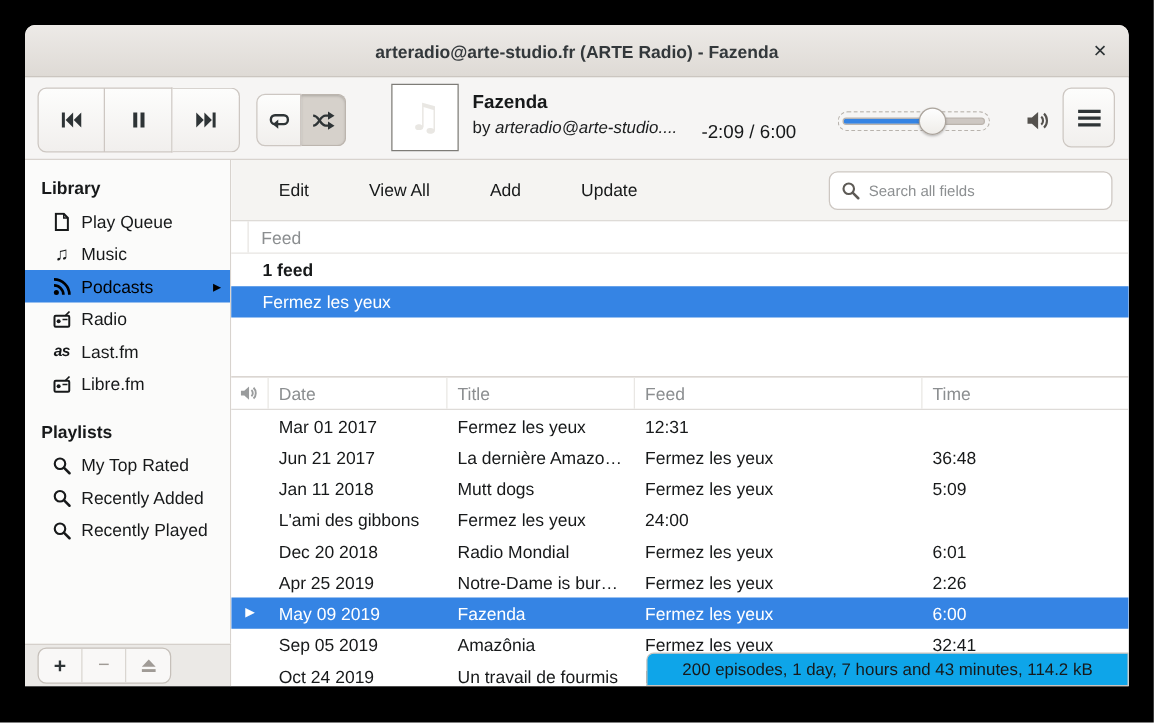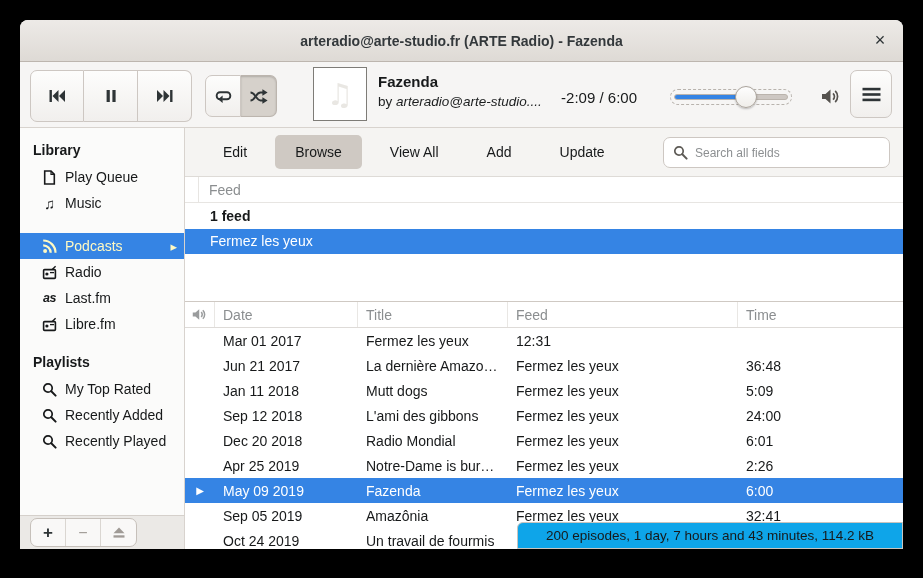--- a/index.html
+++ b/index.html
@@ -52,42 +52,42 @@
   .album {
     position: absolute; left: 293px; top: 5px; width: 54px; height: 54px;
     background: #fff; border: 1px solid #7e7c77;
     display: flex; align-items: center; justify-content: center;
   }
   .album-note { font-size: 30px; color: #e9e7e3; font-family: "DejaVu Sans", sans-serif; }
   .trackinfo { position: absolute; left: 358px; top: 11px; width: 178px; }
   .track-title { font-weight: bold; font-size: 15px; }
   .track-artist { font-size: 13.5px; margin-top: 4px; white-space: nowrap; overflow: hidden; color: #1c1e1f; }
   .track-artist em { font-style: italic; }
-  .time { position: absolute; left: 500px; top: 27px; width: 117px; text-align: right; font-size: 15px; }
+  .time { position: absolute; left: 500px; top: 35px; width: 117px; text-align: right; font-size: 15px; }
   .volume { position: absolute; left: 650px; top: 24px; width: 122px; height: 22px; }
   .vol-outline { position: absolute; left: 0; top: 3px; width: 122px; height: 16px; border: 1px dashed #b8b3ad; border-radius: 8px; }
   .vol-track { position: absolute; left: 4px; top: 8px; width: 114px; height: 6px; background: #cdc7c2; border-radius: 3px; border: 1px solid #bab3ac; overflow: hidden; }
   .vol-fill { height: 100%; }
   .vol-handle {
     position: absolute; top: 0; width: 22px; height: 22px; border-radius: 50%;
     background: linear-gradient(#fefefe, #efede9); border: 1px solid #aba49c;
     box-shadow: 0 1px 2px rgba(0,0,0,.25);
   }
   .speaker-btn { position: absolute; left: 795px; top: 20px; width: 32px; height: 28px; display: flex; align-items: center; justify-content: center; color: #55524e; }
   .menu-btn { position: absolute; left: 830px; top: 8px; width: 42px; height: 48px; border-radius: 7px; }
   
   .sidebar {
     position: absolute; left: 0; top: 108px; width: 165px; bottom: 34px;
     background: #fbfbfa; border-right: 1px solid #d8d3ce;
   }
   .section-header { padding: 14px 0 6px 13px; font-weight: bold; font-size: 14px; }
   .section-header.second { padding-top: 17px; }
   .side-item { height: 26px; display: flex; align-items: center; padding-left: 21px; font-size: 14px; position: relative; gap: 7px; cursor: default; }
   .side-item .icn { width: 17px; display: flex; justify-content: center; align-items: center; }
-  .side-item.selected { background: var(--accent); color: #fef9c3; margin-top: 17px; }
+  .side-item.selected { background: var(--accent); color: #000000; }
   .side-item .arrow { position: absolute; right: 7px; top: 50%; transform: translateY(-50%); font-size: 12px; line-height: 1; }
   .side-footer {
     position: absolute; left: 0; bottom: 0; width: 165px; height: 34px;
     background: #ebe9e6; border-top: 1px solid #d5d0cb; border-right: 1px solid #d8d3ce;
   }
   .sf-group {
     position: absolute; left: 10px; top: 2px; height: 29px; display: flex;
     border: 1px solid #c6c0ba; border-radius: 7px; overflow: hidden; background: #f9f8f7;
   }
   .sf-btn { width: 35px; display: flex; align-items: center; justify-content: center; color: #2e3436; border-right: 1px solid #dad6d1; background: transparent; border-top: none; border-bottom: none; border-left: none; }
@@ -343,21 +343,20 @@
               <rect x="1.5" y="9.3" width="11" height="2.3" fill="currentColor"></rect>
             </svg>
           </span>
         </button>
       </div>
   </div>
 
   <div class="main">
     <div class="menurow" id="menurow">
         <button class="flatbtn">Edit</button>
-        <button class="flatbtn active">Browse</button>
         <button class="flatbtn">View All</button>
         <button class="flatbtn">Add</button>
         <button class="flatbtn">Update</button>
       </div>
     <div class="search">
       <span class="sicon">
           <svg width="15" height="15" viewBox="0 0 15 15">
             <circle cx="6" cy="6" r="4.2" fill="none" stroke="currentColor" stroke-width="1.7"></circle>
             <line x1="9.3" y1="9.3" x2="13.6" y2="13.6" stroke="currentColor" stroke-width="2" stroke-linecap="round"></line>
           </svg>
@@ -406,21 +405,20 @@
         <div class="erow">
           <div class="icell"></div>
           <div>Jan 11 2018</div>
           <div>Mutt dogs</div>
           <div>Fermez les yeux</div>
           <div>5:09</div>
           <div></div>
         </div>
         <div class="erow">
           <div class="icell"></div>
-          <div>Sep 12 2018</div>
           <div>L'ami des gibbons</div>
           <div>Fermez les yeux</div>
           <div>24:00</div>
           <div></div>
         </div>
         <div class="erow">
           <div class="icell"></div>
           <div>Dec 20 2018</div>
           <div>Radio Mondial</div>
           <div>Fermez les yeux</div>

